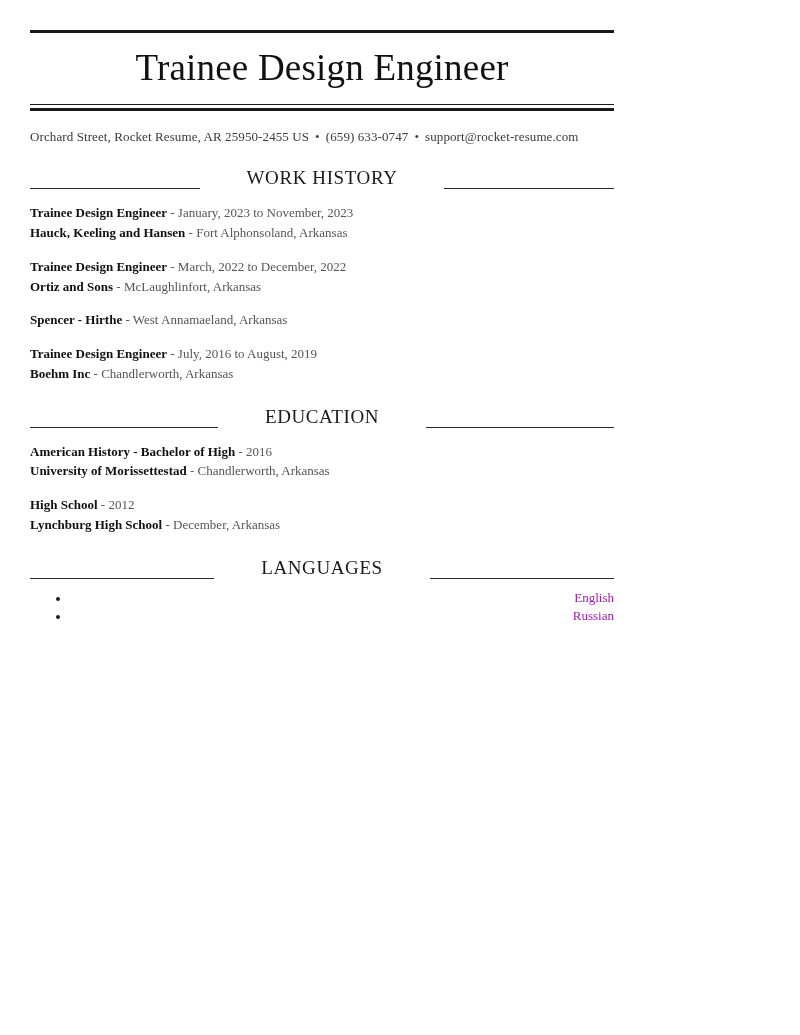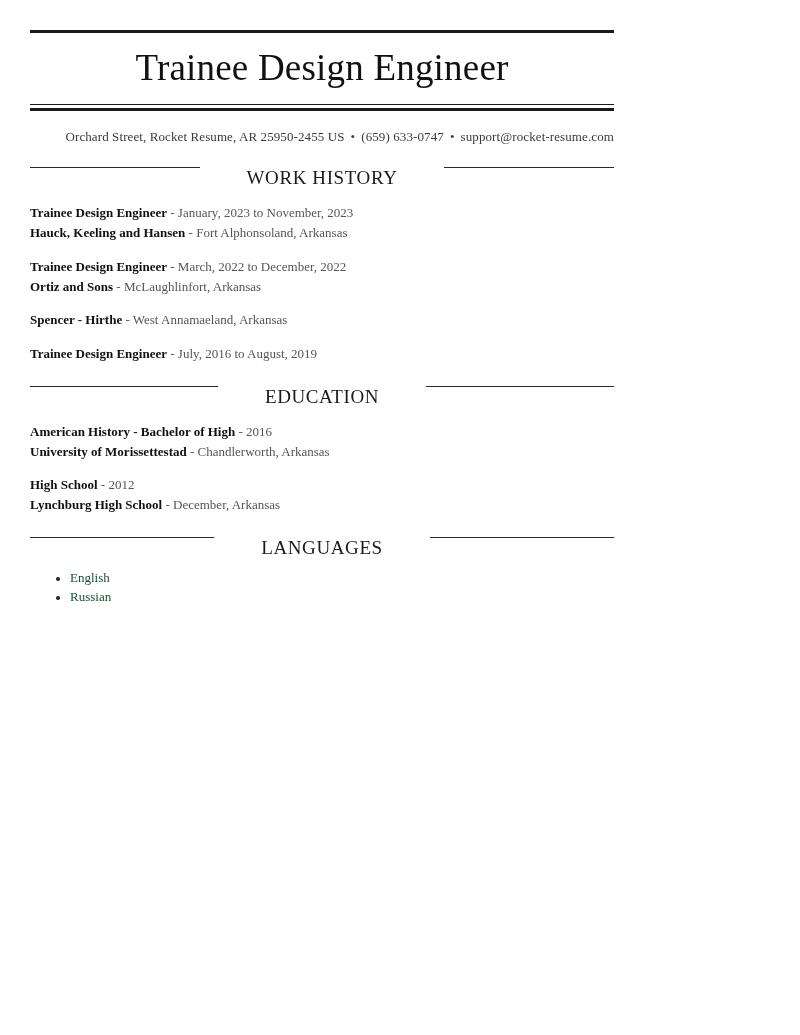--- a/index.html
+++ b/index.html
@@ -42,36 +42,36 @@
   .rule-double::after {
     content: "";
     display: block;
     position: absolute;
     left: 0;
     right: 0;
     top: 3px;
     border-top: 3px solid #1a1a1a;
   }
   .contact-line {
-    text-align: right;
+    text-align: left;
     font-size: 13px;
     color: #3a3a3a;
     padding-top: 24px;
     letter-spacing: 0.1px;
     white-space: nowrap;
   }
   .contact-sep {
     padding: 0 6px;
     color: #3a3a3a;
   }
 
   
   .section-head {
     display: flex;
-    align-items: flex-start;
+    align-items: flex-end;
     margin-top: 22px;
     margin-bottom: 4px;
     gap: 29px;
   }
   .section-head .line {
     flex: 1 1 auto;
     height: 0;
     border-top: 1px solid #2a2a2a;
   }
   .section-head .label {
@@ -109,22 +109,23 @@
 
   
   .lang-list {
     margin: 10px 0 0 0;
     padding-left: 40px;
     list-style: none;
   }
   .lang-list li {
     font-size: 13px;
     line-height: 1.44;
-    color: #14532d;
+    color: #a21caf;
     position: relative;
+    text-align: right;
   }
   .lang-list li::before {
     content: "";
     position: absolute;
     left: -14px;
     top: 8px;
     width: 4px;
     height: 4px;
     background: #222222;
     border-radius: 50%;
@@ -161,20 +162,21 @@
       <div class="entry-line"><span class="strong">Trainee Design Engineer</span><span class="dash"> - </span><span>March, 2022 to December, 2022</span></div>
       <div class="entry-line"><span class="strong">Ortiz and Sons</span><span class="dash"> - </span><span>McLaughlinfort, Arkansas</span></div>
     </div>
 
     <div class="entry">
       <div class="entry-line"><span class="strong">Spencer - Hirthe</span><span class="dash"> - </span><span>West Annamaeland, Arkansas</span></div>
     </div>
 
     <div class="entry">
       <div class="entry-line"><span class="strong">Trainee Design Engineer</span><span class="dash"> - </span><span>July, 2016 to August, 2019</span></div>
+      <div class="entry-line"><span class="strong">Boehm Inc</span><span class="dash"> - </span><span>Chandlerworth, Arkansas</span></div>
     </div>
   </div>
 
   <div class="section-block">
     <div class="section-head">
       <span class="line"></span>
       <span class="label">EDUCATION</span>
       <span class="line"></span>
     </div>
 

